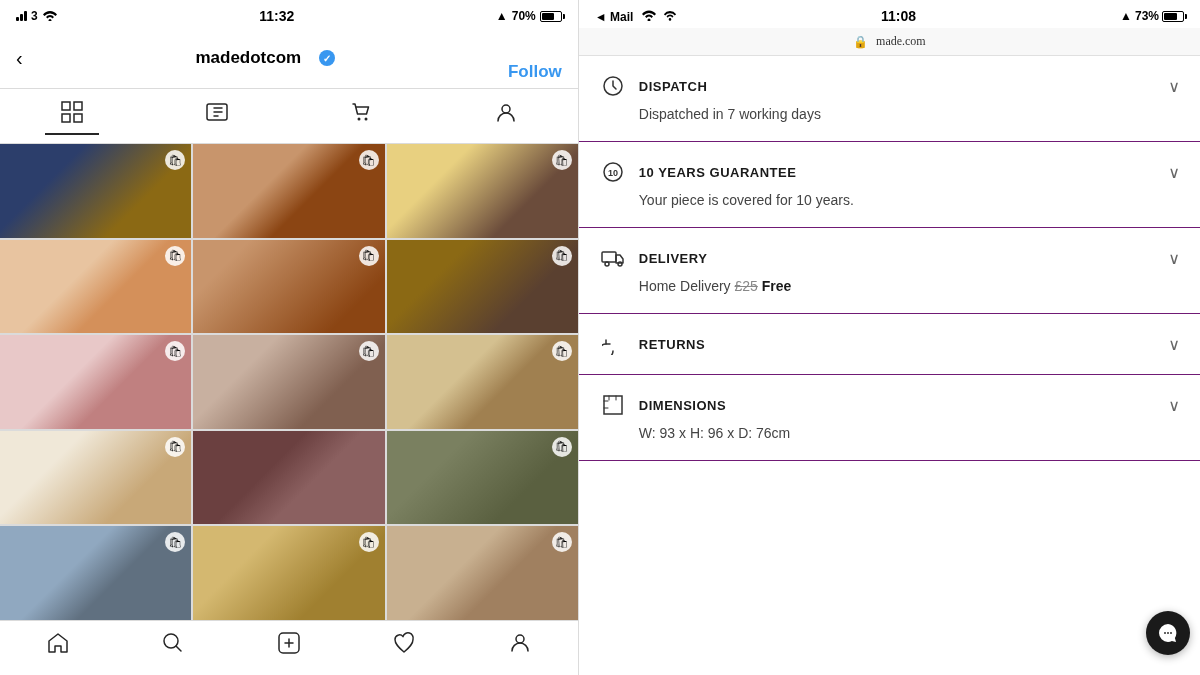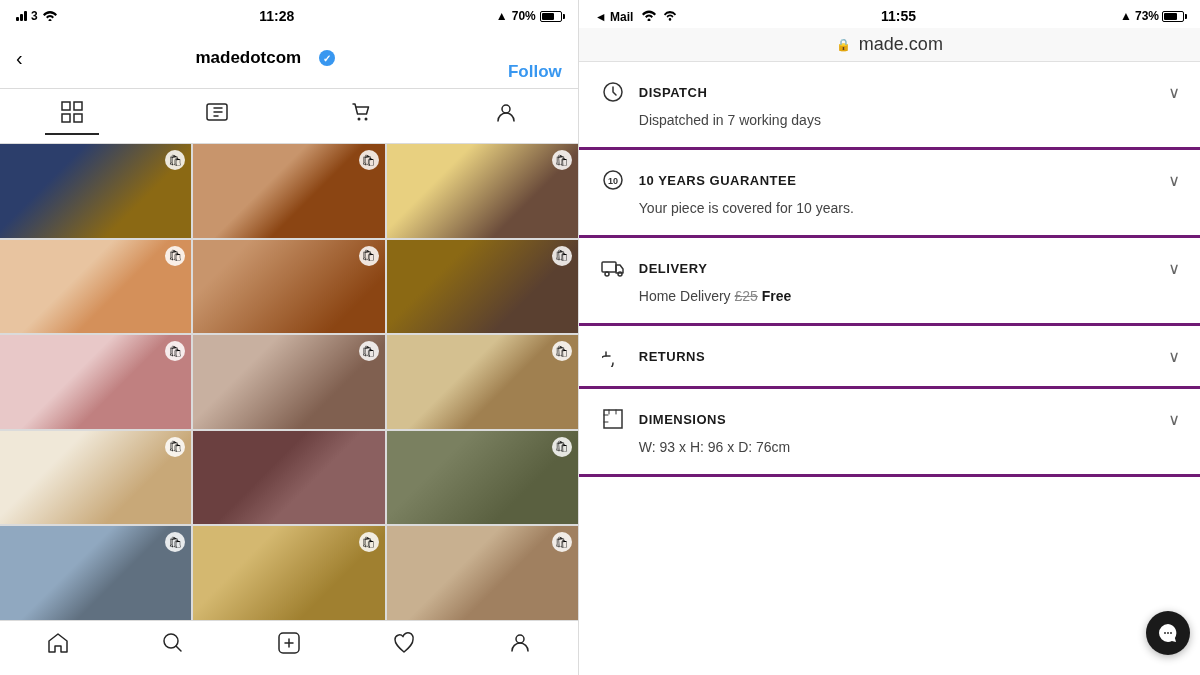--- a/index.html
+++ b/index.html
@@ -173,30 +173,30 @@
     .made-header {
       display: flex;
       align-items: center;
       justify-content: center;
       padding: 6px 16px;
       border-bottom: 1px solid #e0e0e0;
       background: #f8f8f8;
       gap: 8px;
     }
     .lock-icon { font-size: 12px; color: #888; }
-    .url-text { font-size: 18px; color: #333; }
+    .url-text { font-size: 12px; color: #333; font-family: Liberation Serif, serif; }
 
     .made-content {
       flex: 1;
       overflow-y: auto;
       padding: 0;
     }
 
     .info-section {
-      border-bottom: 3px solid #701a75;
+      border-bottom: 1px solid #701a75;
       padding: 16px 20px;
     }
 
     .section-header {
       display: flex;
       align-items: center;
       justify-content: space-between;
       cursor: pointer;
     }
 
@@ -286,21 +286,21 @@
         <div class="signal-bar" style="height:7px"></div>
         <div class="signal-bar" style="height:10px"></div>
       </div>
       <span>3</span>
       <span>
         <svg width="16" height="12" viewBox="0 0 16 12">
             <path d="M8 10a1.5 1.5 0 110 3 1.5 1.5 0 010-3zm0-4a5 5 0 014 2l-1.5 1.5A3 3 0 008 8a3 3 0 00-2.5 1.5L4 8a5 5 0 014-2zm0-4a9 9 0 017 3.5L13.5 7A7 7 0 008 4.5 7 7 0 002.5 7L1 5.5A9 9 0 018 2z" fill="#000"></path>
           </svg>
       </span>
     </div>
-    <div class="status-center">11:28</div>
+    <div class="status-center">11:32</div>
     <div class="status-right">
       <span>▲</span>
       <span>70%</span>
       <div class="battery">
         <div class="battery-fill" style="width:70%"></div>
       </div>
     </div>
   </div>
 
   <div class="ig-header">
@@ -429,21 +429,21 @@
         <svg width="16" height="12" viewBox="0 0 16 12">
             <path d="M8 9.5a1.5 1.5 0 110 3 1.5 1.5 0 010-3zm0-4a5 5 0 014 2l-1.5 1.5A3 3 0 008 7.5a3 3 0 00-2.5 1.5L4 7.5a5 5 0 014-2zm0-4a9 9 0 017 3.5L13.5 6.5A7 7 0 008 4 7 7 0 002.5 6.5L1 5a9 9 0 017-3.5z" fill="#000"></path>
           </svg>
       </span>
       <span style="margin-left:3px">
         <svg width="14" height="12" viewBox="0 0 16 12">
             <path d="M8 9.5a1.5 1.5 0 110 3 1.5 1.5 0 010-3zm0-4a5 5 0 014 2l-1.5 1.5A3 3 0 008 7.5a3 3 0 00-2.5 1.5L4 7.5a5 5 0 014-2zm0-4a9 9 0 017 3.5L13.5 6.5A7 7 0 008 4 7 7 0 002.5 6.5L1 5a9 9 0 017-3.5z" fill="#000"></path>
           </svg>
       </span>
     </div>
-    <div style="font-size:14px;font-weight:600">11:55</div>
+    <div style="font-size:14px;font-weight:600">11:08</div>
     <div style="display:flex;align-items:center;gap:3px">
       <span>▲</span>
       <span>73%</span>
       <div class="battery">
         <div class="battery-fill" style="width:73%"></div>
       </div>
     </div>
   </div>
 
   <div class="made-header">

